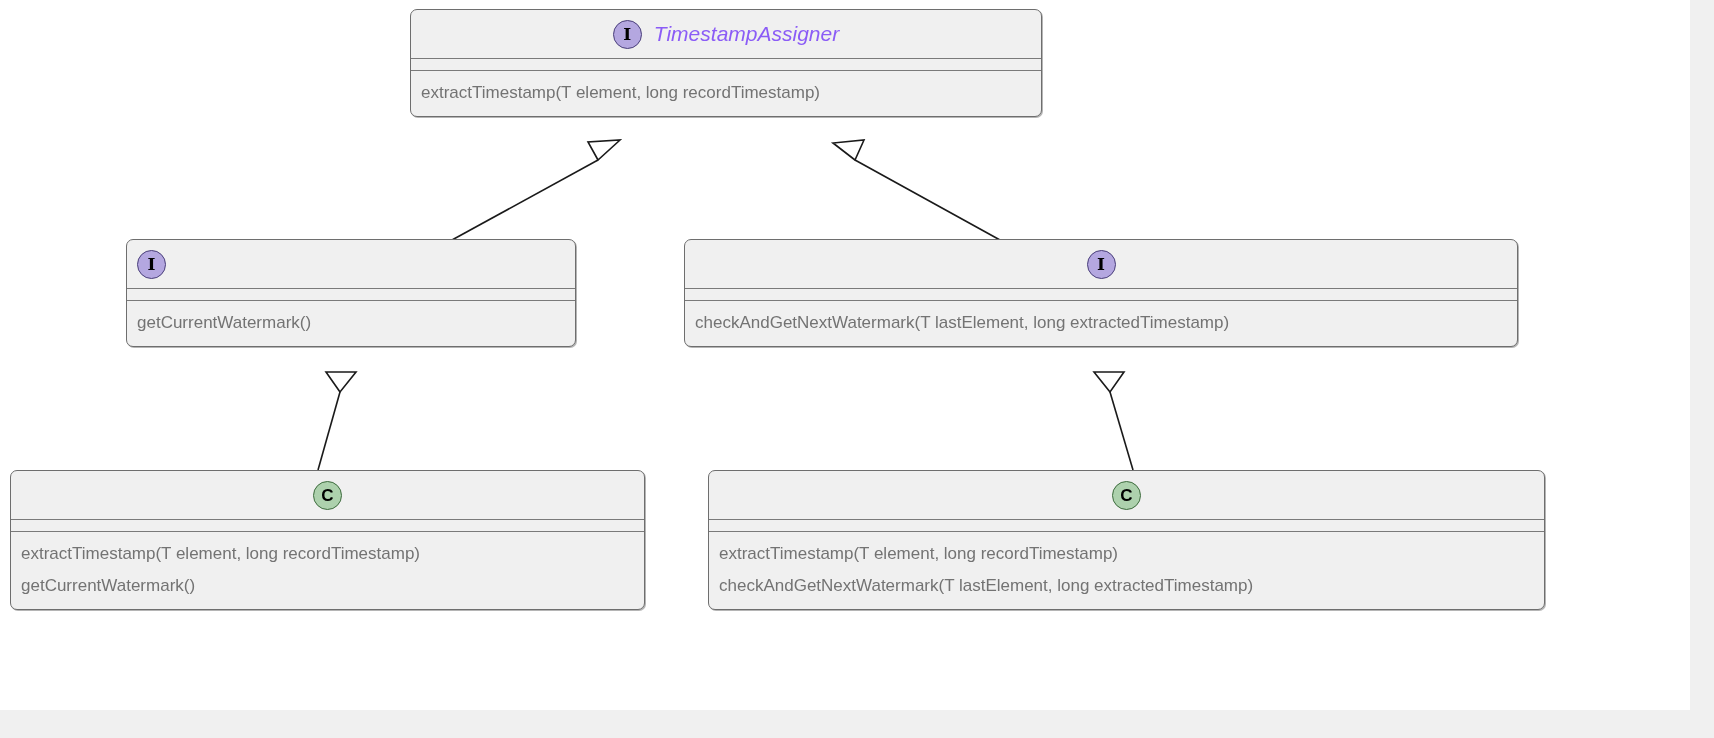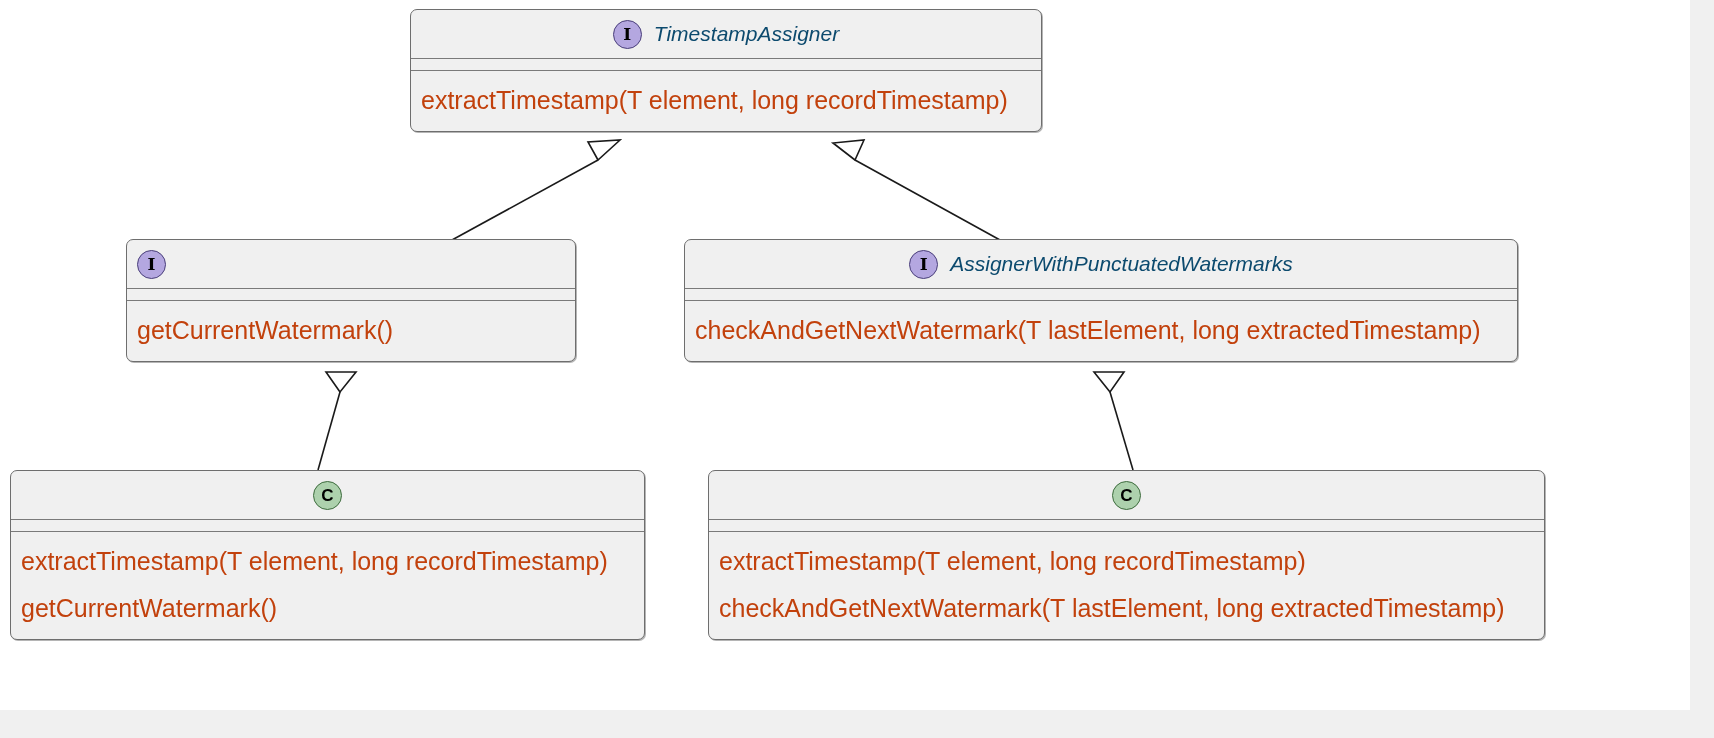--- a/index.html
+++ b/index.html
@@ -78,40 +78,40 @@
     border: 1px solid #4a3f7a;
   }
   .stereotype-icon.klass {
     background: #add1ad;
     border: 1px solid #3d6b3d;
     font-family: "Liberation Sans", sans-serif;
     font-size: 17px;
   }
   .node-title {
     font-size: 21px;
-    color: #0c4a6e;
+    color: #8b5cf6;
     white-space: nowrap;
   }
   .node-title.italic {
     font-style: italic;
   }
   .sep {
     height: 1px;
     background: #7a7a7a;
     width: 100%;
   }
   .attr-compartment {
     height: 11px;
   }
   .method-compartment {
     padding: 6px 10px 7px 10px;
   }
   .method-line {
-    font-size: 25px;
-    color: #c2410c;
+    font-size: 17px;
+    color: #737373;
     white-space: nowrap;
     line-height: 1.88;
   }
 
   
   #edges {
     position: absolute;
     left: 0;
     top: 0;
     width: 1714px;
@@ -172,21 +172,20 @@
     <div class="attr-compartment"></div>
     <div class="sep"></div>
     <div class="method-compartment">
       <div class="method-line">getCurrentWatermark()</div>
     </div>
   </div>
 
   <div class="uml-node" style="left:684px; top:239px; width:834px;">
     <div class="uml-header">
       <span class="stereotype-icon interface">I</span>
-      <span class="node-title italic">AssignerWithPunctuatedWatermarks</span>
     </div>
     <div class="sep"></div>
     <div class="attr-compartment"></div>
     <div class="sep"></div>
     <div class="method-compartment">
       <div class="method-line">checkAndGetNextWatermark(T lastElement, long extractedTimestamp)</div>
     </div>
   </div>
 
   <div class="uml-node" style="left:10px; top:470px; width:635px;">

